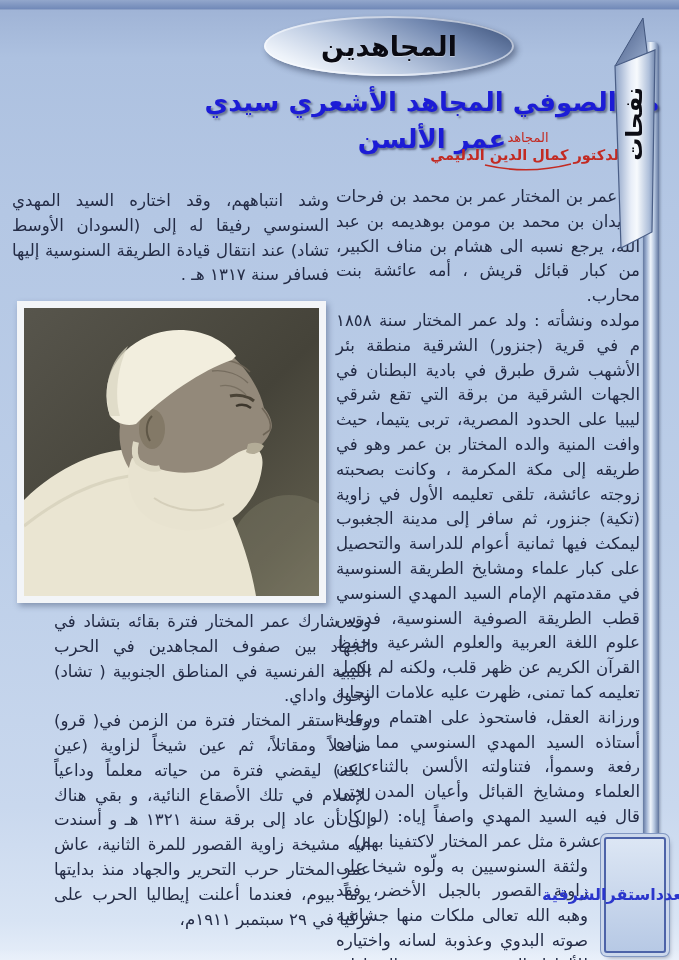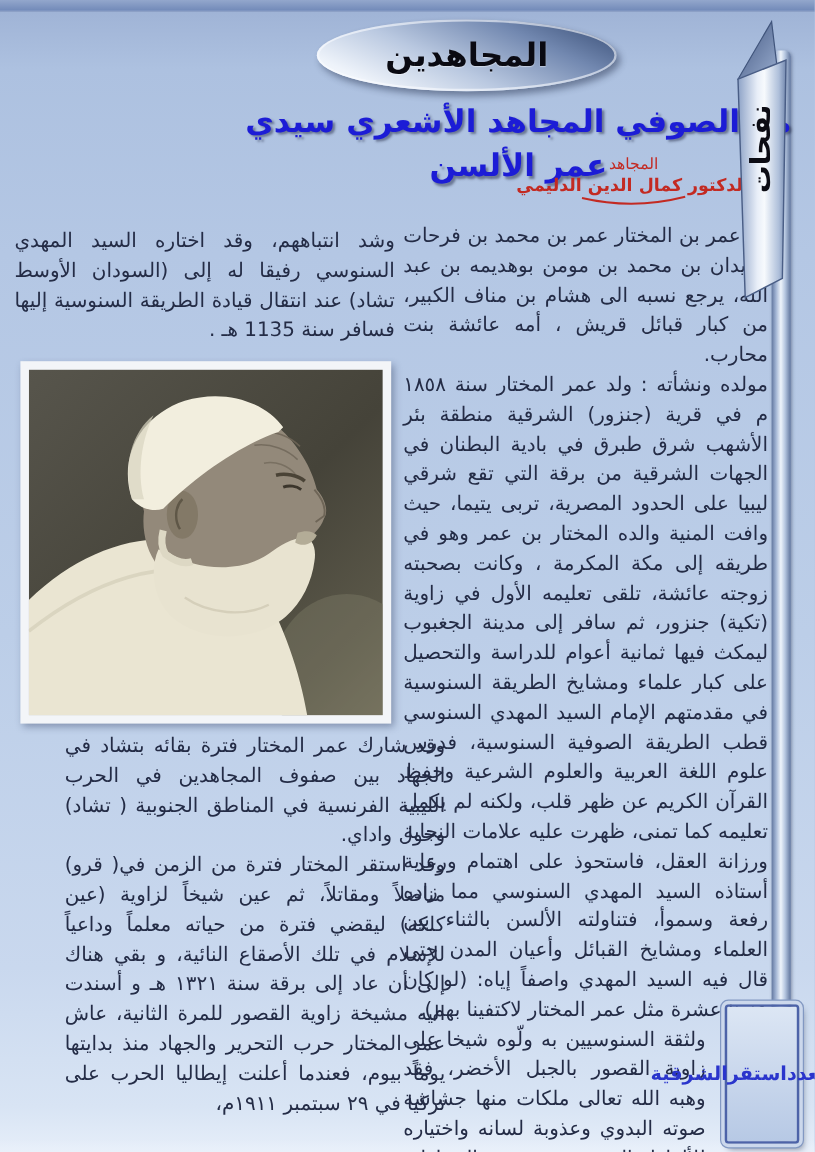--- a/index.html
+++ b/index.html
@@ -135,21 +135,21 @@
     </svg>
   </div>
 
   <div class="col right-col">
     <p>هو عمر بن المختار عمر بن محمد بن فرحات ابريدان بن محمد  بن مومن بوهديمه بن عبد الله، يرجع نسبه الى هشام بن مناف الكبير، من كبار قبائل قريش ، أمه عائشة بنت محارب.</p>
     <p>مولده ونشأته : ولد عمر المختار سنة ١٨٥٨ م في قرية (جنزور) الشرقية منطقة بئر الأشهب شرق طبرق في بادية البطنان في الجهات الشرقية من برقة التي تقع شرقي ليبيا على الحدود المصرية، تربى يتيما، حيث وافت المنية والده المختار بن عمر وهو في طريقه إلى مكة المكرمة ، وكانت بصحبته زوجته عائشة، تلقى تعليمه الأول في زاوية (تكية) جنزور، ثم سافر إلى مدينة الجغبوب ليمكث فيها ثمانية أعوام للدراسة والتحصيل على كبار علماء ومشايخ الطريقة السنوسية في مقدمتهم الإمام السيد المهدي السنوسي قطب الطريقة الصوفية السنوسية، فدرس علوم اللغة العربية والعلوم الشرعية وحفظ القرآن الكريم عن ظهر قلب، ولكنه لم يكمل تعليمه كما تمنى، ظهرت عليه علامات النجابة ورزانة العقل، فاستحوذ على اهتمام ورعاية أستاذه السيد المهدي السنوسي مما زاده رفعة وسموأ، فتناولته الألسن بالثناء بين العلماء ومشايخ القبائل وأعيان المدن حتى قال فيه السيد المهدي واصفاً إياه:  (لو كان عندنا عشرة مثل عمر المختار لاكتفينا بهم).</p>
     <p><span class="issue-spacer"></span><span>ولثقة السنوسيين به ولّوه شيخا على زاوية القصور بالجبل الأخضر، فقد وهبه الله تعالى ملكات منها جشاشة صوته البدوي وعذوبة لسانه واختياره للألفاظ المؤثرة في فن المخاطبة وجاذبية ساحرة لدرجة السيطرة على مستمعيه</span></p>
   </div>
 
   <div class="col left-col-top">
-    <p>وشد انتباههم، وقد اختاره السيد المهدي السنوسي رفيقا له إلى (السودان الأوسط تشاد) عند انتقال قيادة الطريقة السنوسية إليها فسافر سنة 1135 هـ .</p>
+    <p>وشد انتباههم، وقد اختاره السيد المهدي السنوسي رفيقا له إلى (السودان الأوسط تشاد) عند انتقال قيادة الطريقة السنوسية إليها فسافر سنة ١٣١٧ هـ .</p>
   </div>
 
   <div class="photo-frame">
     <svg width="295" height="288" viewBox="0 0 295 288">
       <defs>
         <linearGradient id="phBg" x1="0" y1="0" x2="1" y2="1">
           <stop offset="0" stop-color="#57554c"></stop>
           <stop offset="0.55" stop-color="#454339"></stop>
           <stop offset="0.85" stop-color="#5b5849"></stop>
           <stop offset="1" stop-color="#716d59"></stop>

